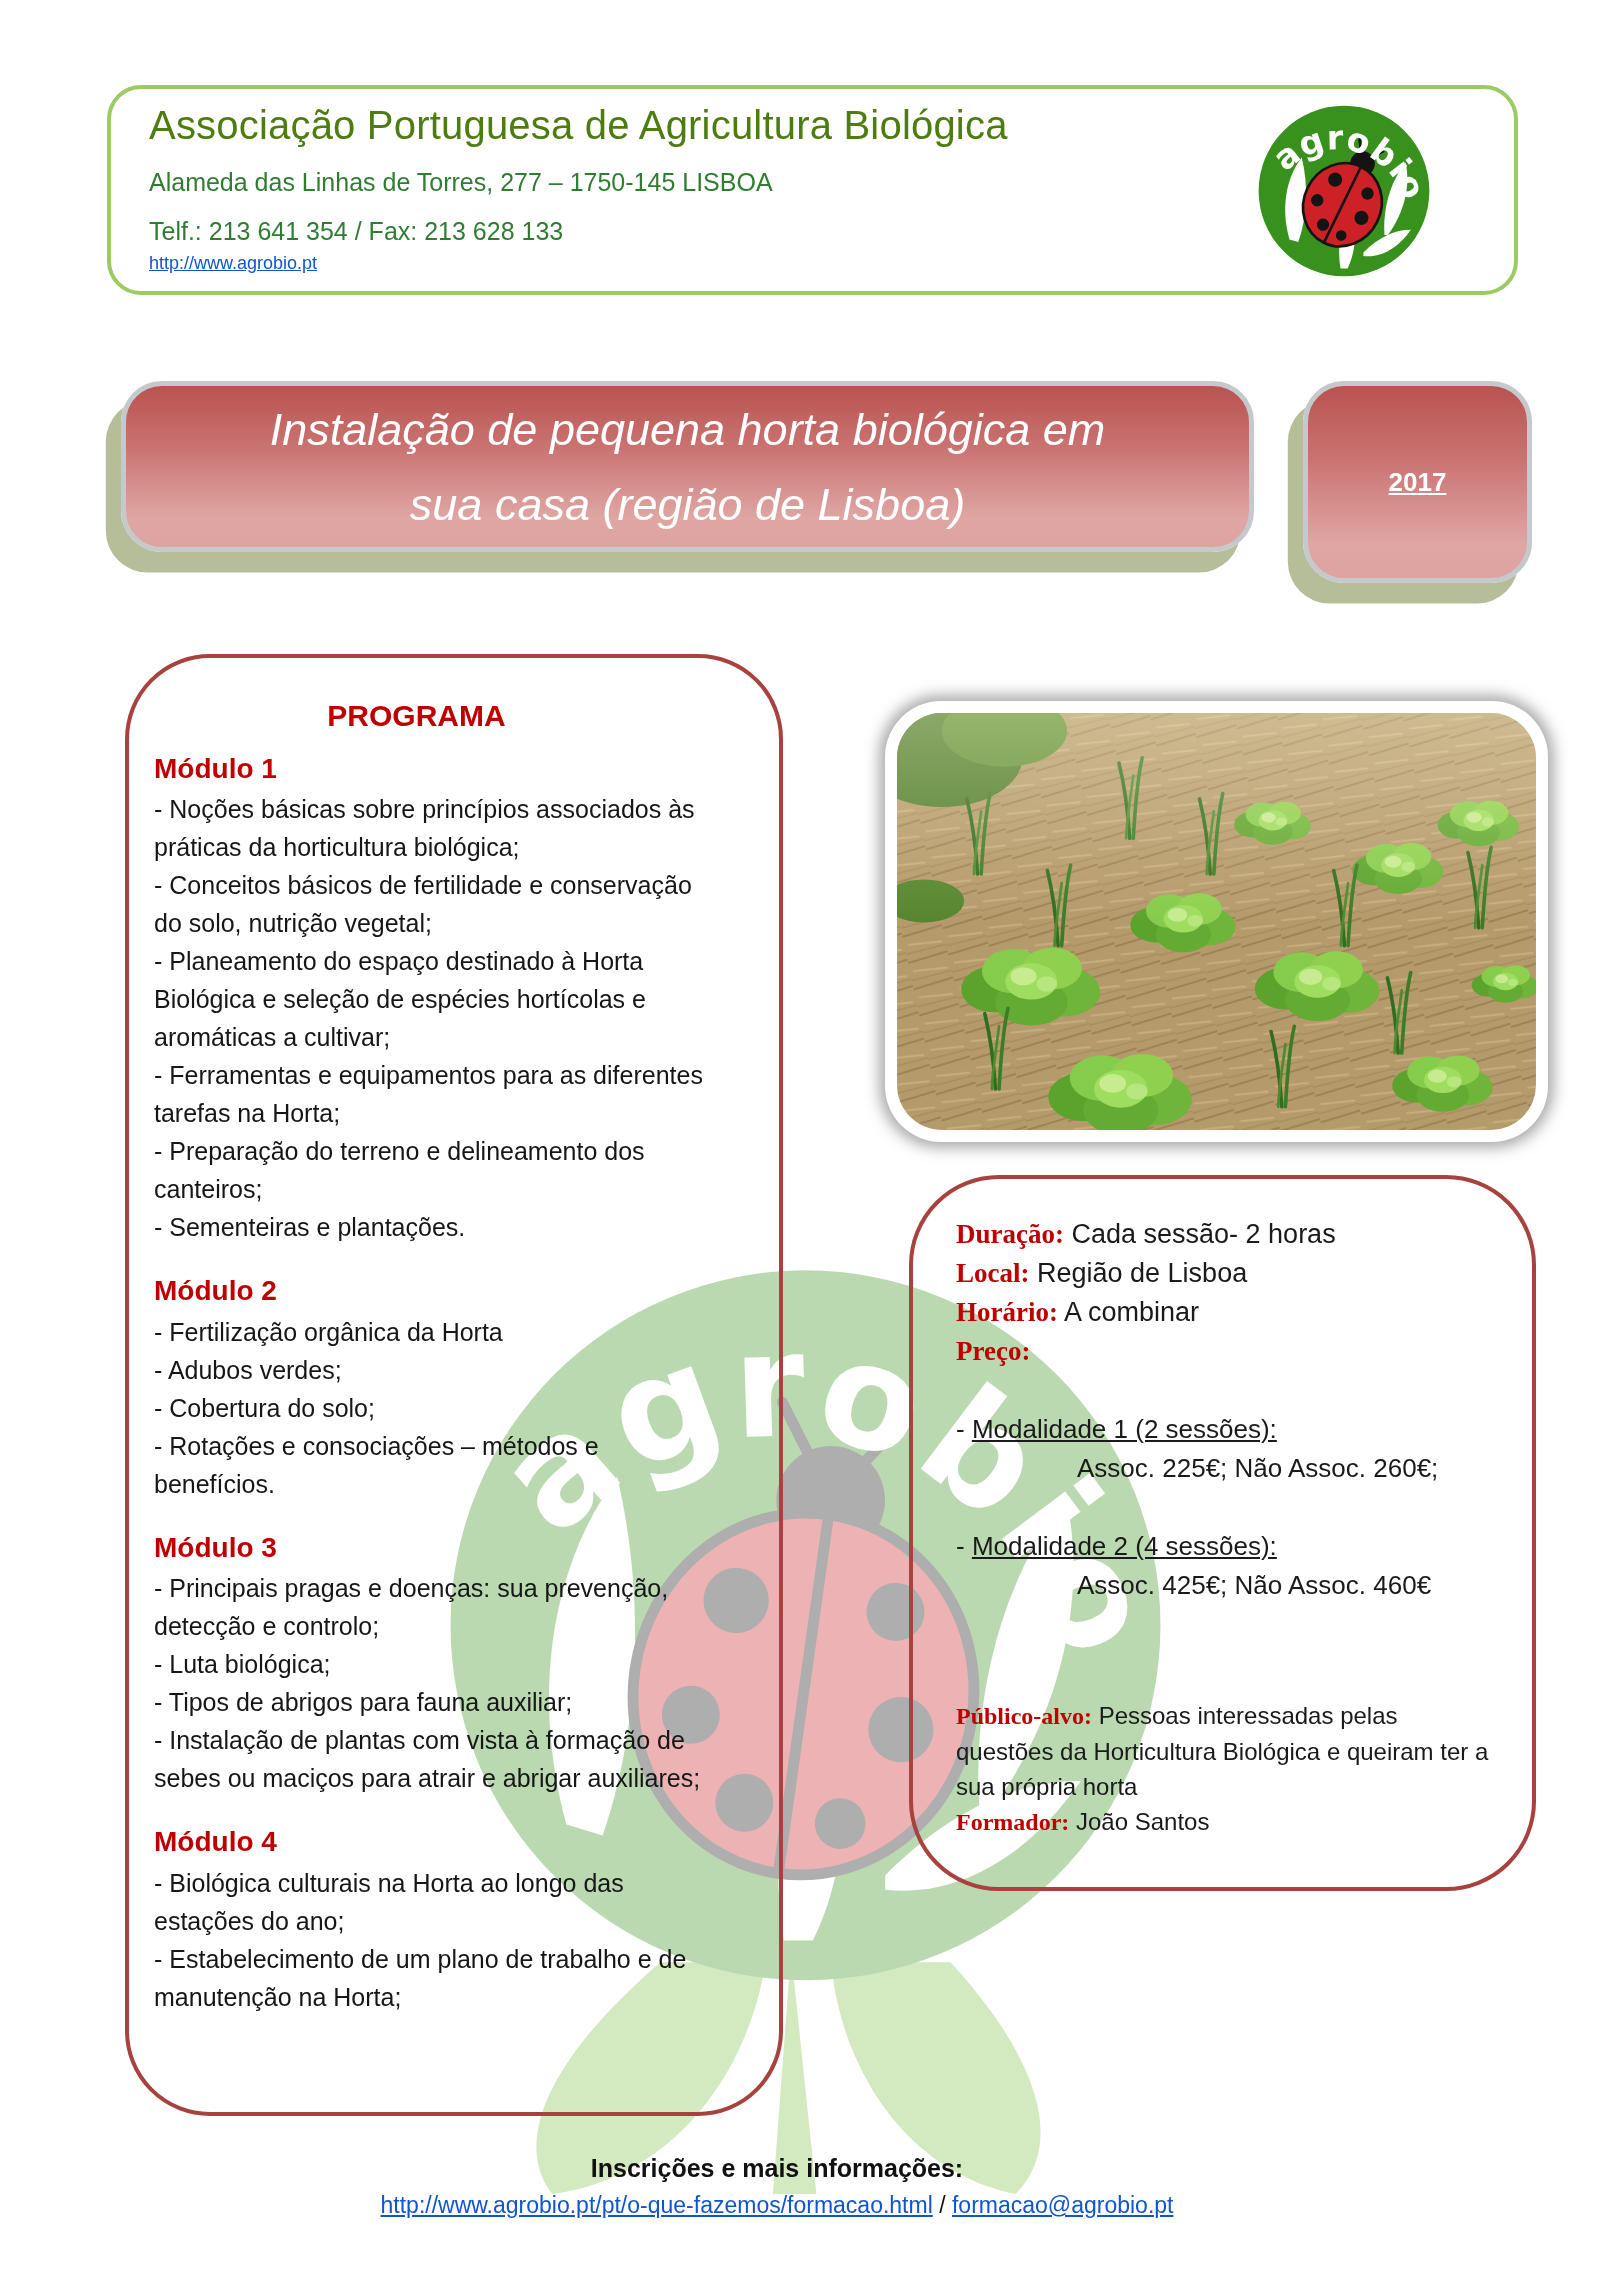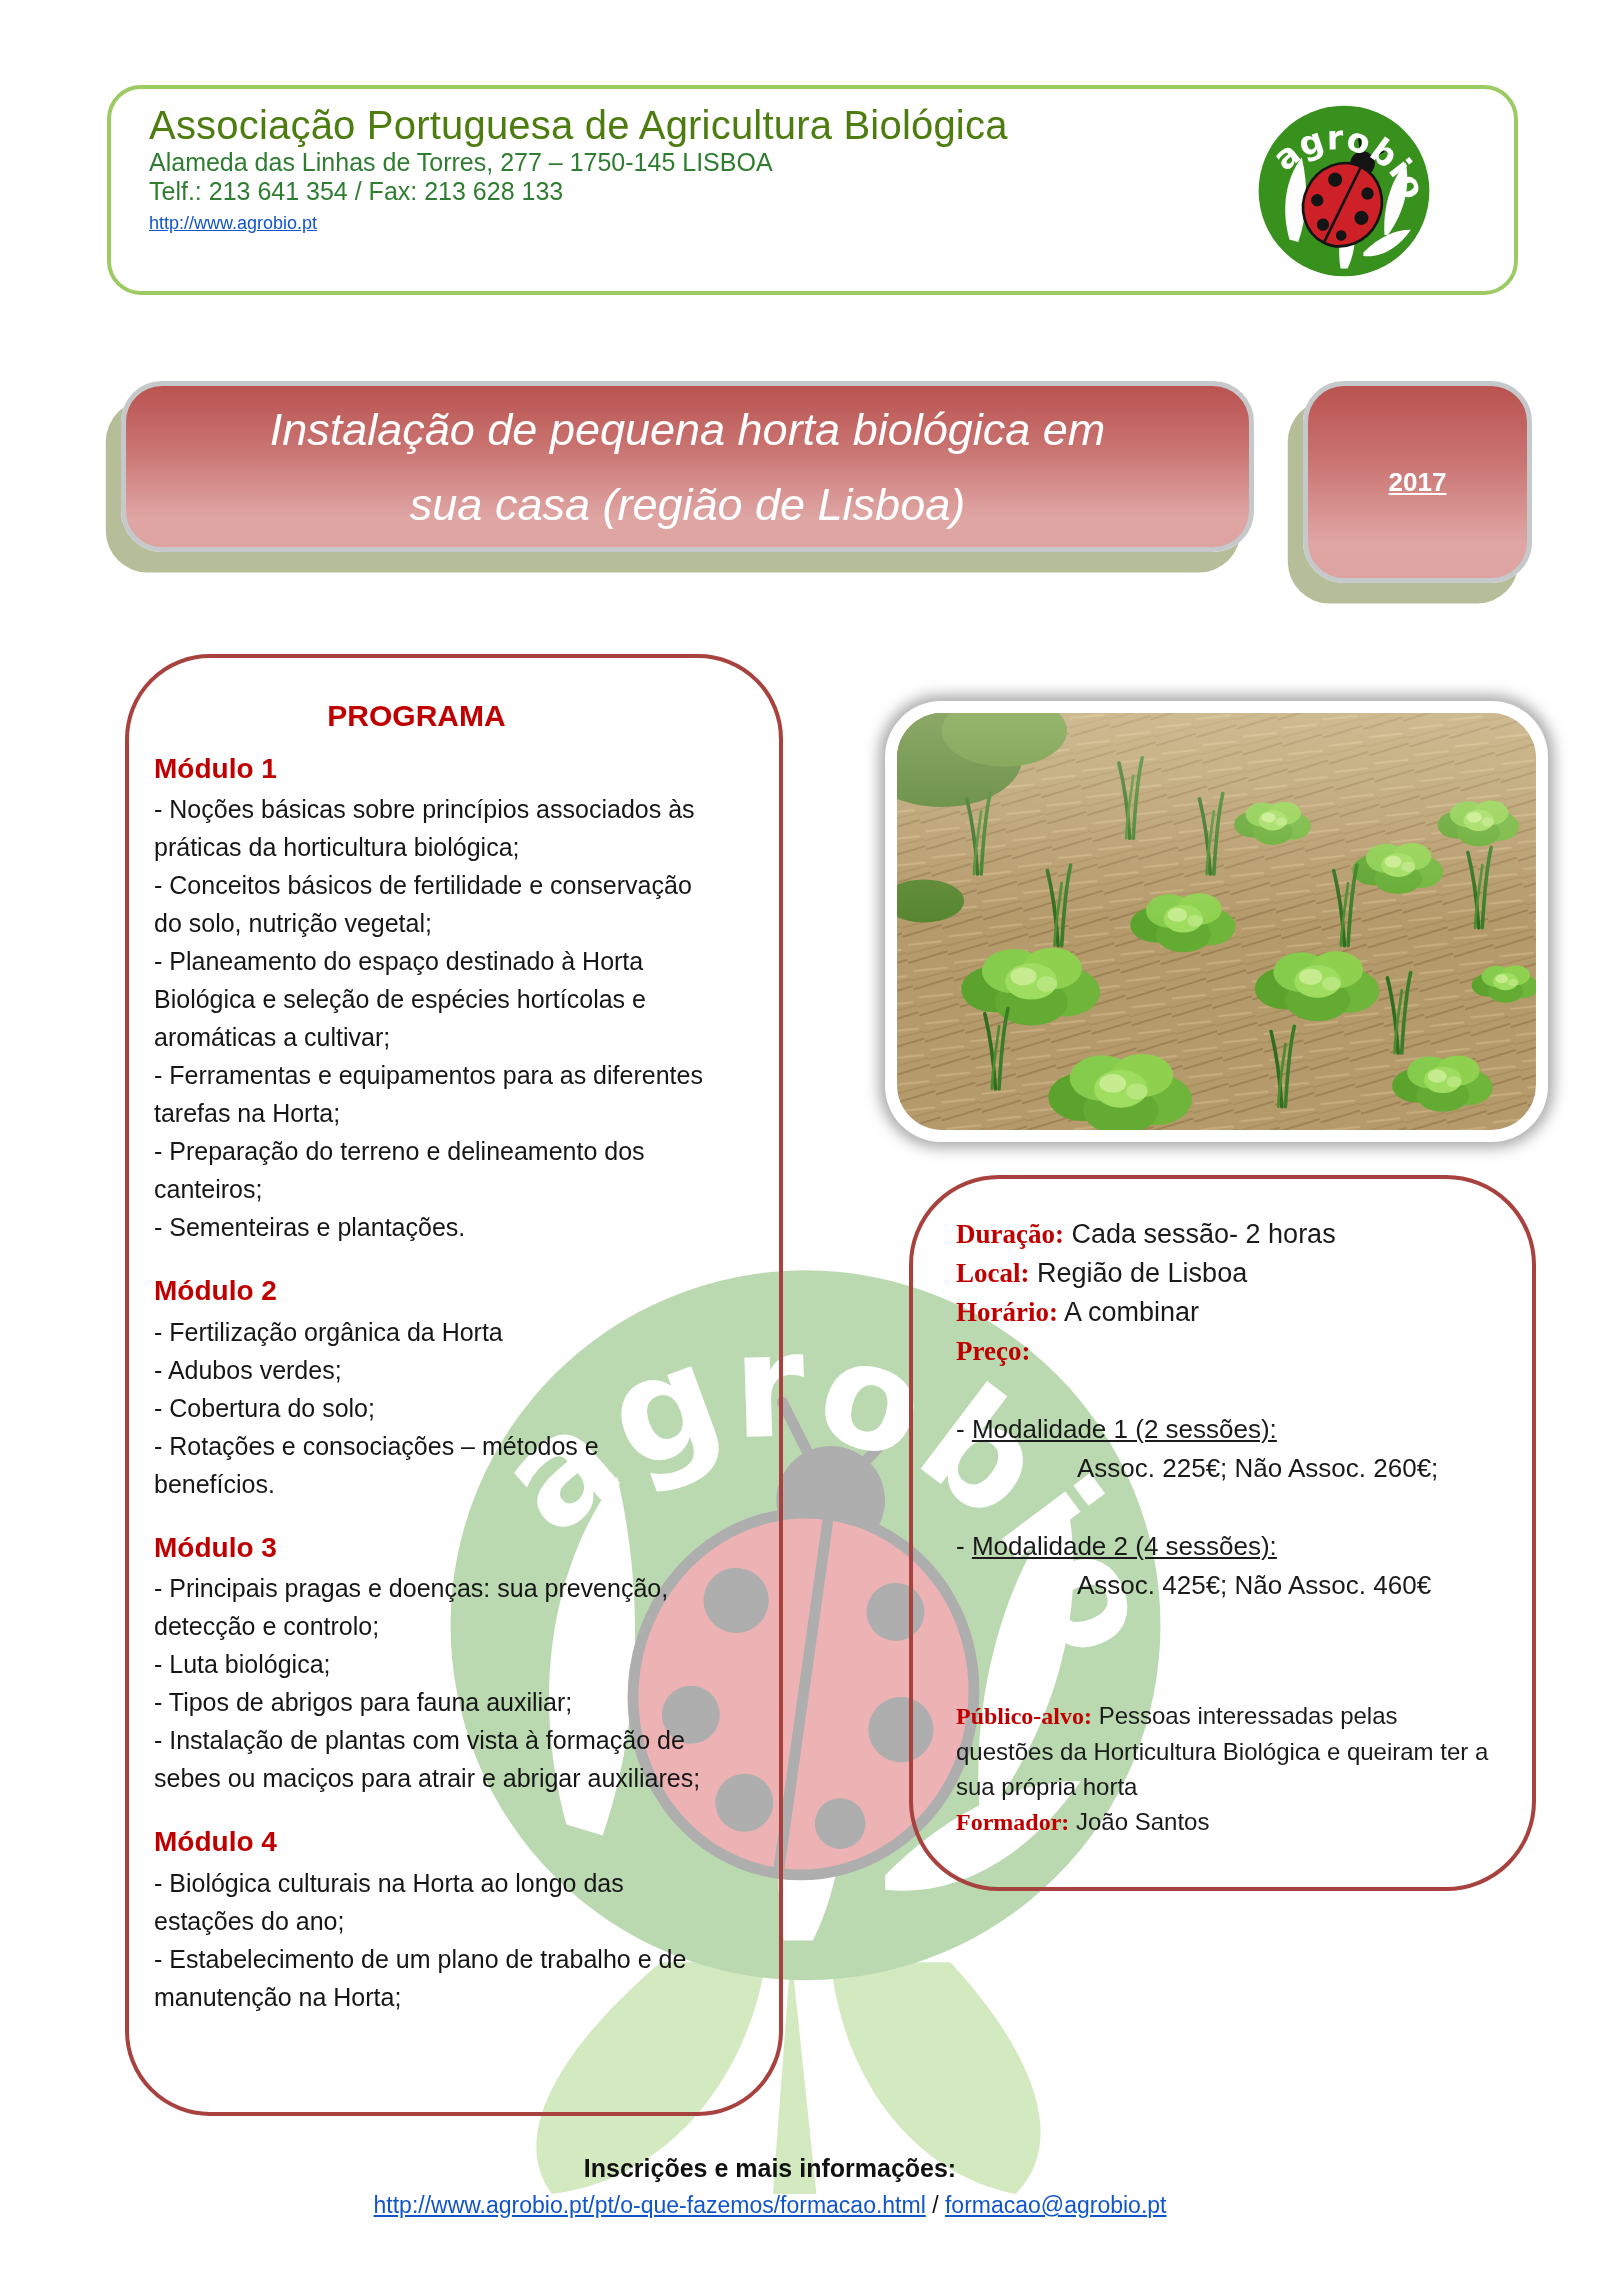--- a/index.html
+++ b/index.html
@@ -10,21 +10,21 @@
   .z{position:absolute;}
   
   .watermark{left:407px;top:1245px;width:797px;height:949px;opacity:.34;z-index:1;}
   
   .header-box{
     left:107px;top:85px;width:1411px;height:210px;z-index:2;
     border:4.5px solid #9ccb63;border-radius:34px;background:transparent;
     box-sizing:border-box;padding:14.3px 0 0 38px;
   }
   .org-name{font-size:40px;color:#4d7c0f;letter-spacing:0.2px;}
-  .hdr-line{font-size:25px;color:#2f7d31;margin-top:0;}
+  .hdr-line{font-size:25px;color:#2f7d31;margin-top:20px;}
   .hdr-link{font-size:18px;margin-top:6.3px;}
   .hdr-link a{color:#1155cc;text-decoration:underline;}
   .logo-wrap{position:absolute;right:82px;top:14.3px;width:176px;height:176px;}
   
   .banner,.year-box{
     z-index:2;border:5.4px solid #c6c9cc;border-radius:41px;box-sizing:border-box;
     background:linear-gradient(180deg,#b95350 0%,#c97371 38%,#dfa6a4 82%,#dcA3a1 100%);
     box-shadow:-14.3px 19.7px 0 0.9px #b6bd99;
   }
   .banner{left:121px;top:381px;width:1133px;height:171px;
@@ -58,21 +58,21 @@
   }
   .d-row{font-size:27px;line-height:39px;color:#1a1a1a;}
   .d-label{font-family:"Liberation Serif",serif;font-weight:bold;color:#c00000;}
   .modality{margin-top:39px;font-size:26px;line-height:39px;color:#1a1a1a;}
   .modality .m-name{text-decoration:underline;}
   .m-price{font-size:26px;line-height:39px;color:#1a1a1a;padding-left:121px;}
   .publico{margin-top:93px;font-size:24px;line-height:35px;color:#1a1a1a;}
   .p-label{font-family:"Liberation Serif",serif;font-weight:bold;color:#c00000;}
   .formador{font-size:24px;line-height:35px;color:#1a1a1a;}
   
-  .footer{left:8px;top:2154px;width:1524px;text-align:center;z-index:2;}
+  .footer{left:15px;top:2154px;width:1524px;text-align:center;z-index:2;}
   .footer .f-head{font-size:25px;font-weight:bold;color:#111;}
   .footer .f-links{font-size:23px;margin-top:9px;color:#111;}
   .footer a{color:#1155cc;text-decoration:underline;}
 </style>
 </head>
 <body>
 
 <div class="page">
 
   <div class="z watermark">

